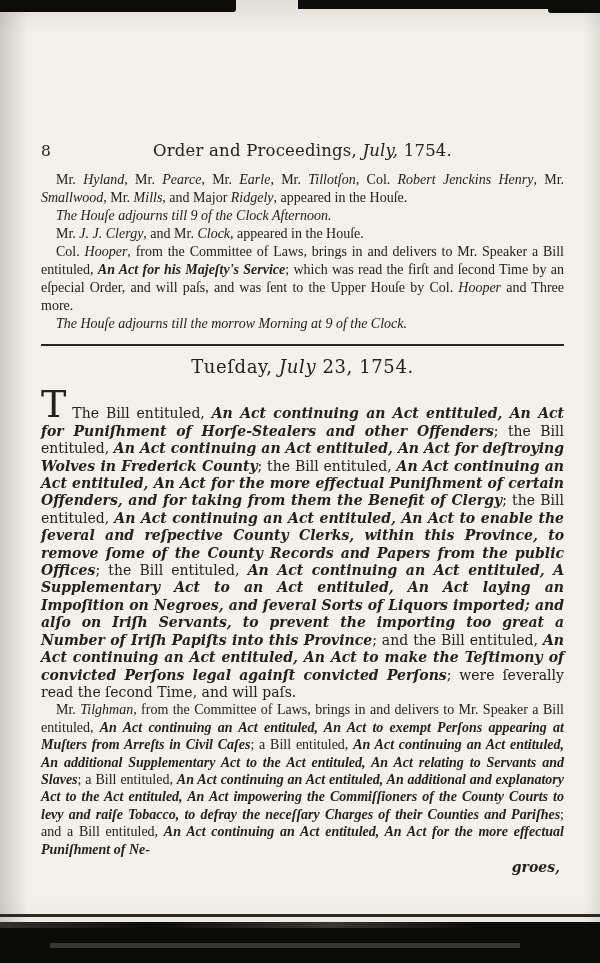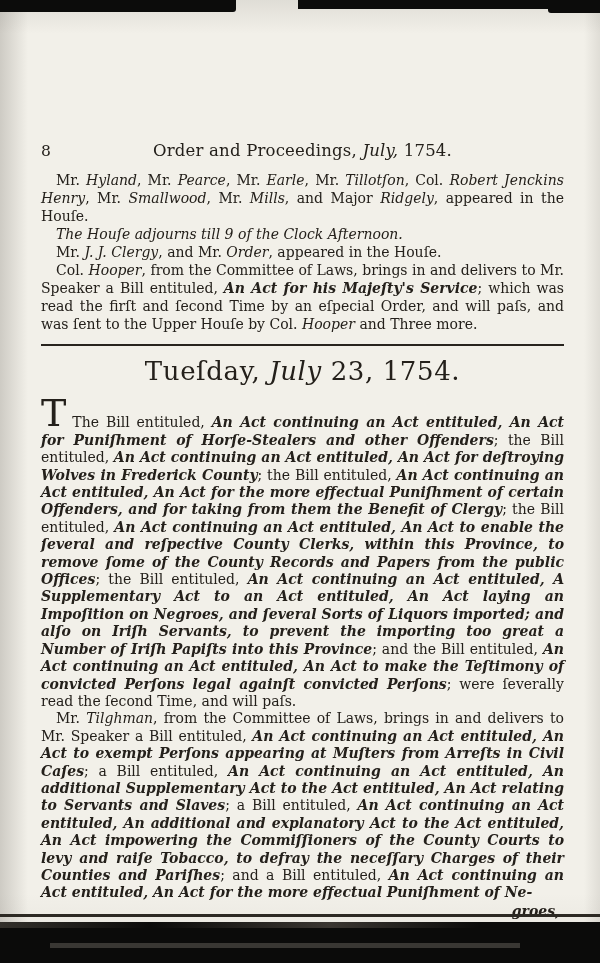--- a/index.html
+++ b/index.html
@@ -27,24 +27,24 @@
     background:linear-gradient(to right,#33302b,#0b0b0a 25%,#3a3631 55%,#0b0b0a 80%); }
   .bar-streak { position:absolute; left:50px; top:21px; width:470px; height:5px; background:#4a4741; opacity:.75; }
 
   .content { position:absolute; left:41px; top:141px; width:523px; }
   .running-head { display:flex; align-items:baseline; font-size:16.5px; margin-bottom:11px; }
   .pagenum { width:46px; font-size:15.5px; }
   .head-title { flex:1; text-align:center; letter-spacing:.2px; }
   .head-spacer { width:46px; }
 
   .para { font-size:14px; line-height:18px; text-align:justify; }
-  .indent { text-indent:15px; }
+  .indent { text-indent:15px;font-family:Liberation Serif, serif; }
 
   .rule { border:none; border-top:2.5px solid #28241e; margin:11px 0 7px; }
-  .day-heading { font-size:26px; font-weight:400; text-align:center; letter-spacing:.6px; margin:10px 0 11px; }
+  .day-heading { font-size:18px; font-weight:400; text-align:center; letter-spacing:.6px; margin:10px 0 11px; }
 
   .s2 .para, .opening-block { line-height:17.4px; }
   .opening-block { font-size:14px; text-align:justify; }
   .dropcap { float:left; font-size:38px; line-height:30px; padding:1px 6px 0 0; }
   .catchword { text-align:right; font-size:14px; line-height:17.4px; font-style:italic; font-weight:bold; padding-right:4px; margin-top:1px; }
 
   .it { font-style:italic;text-align:right; }
   .bit { font-style:italic; font-weight:bold; }
 </style>
 </head>
@@ -61,22 +61,23 @@
 
     <header class="running-head">
       <span class="pagenum">8</span>
       <span class="head-title"><span>Order and Proceedings, </span><span class="it">July,</span><span> 1754.</span></span>
       <span class="head-spacer"></span>
     </header>
 
     <section class="s1">
       <p class="para indent"><span>Mr. </span><span class="it">Hyland</span><span>, Mr. </span><span class="it">Pearce</span><span>, Mr. </span><span class="it">Earle</span><span>, Mr. </span><span class="it">Tillotſon</span><span>, Col. </span><span class="it">Robert Jenckins Henry</span><span>, Mr. </span><span class="it">Smallwood</span><span>, Mr. </span><span class="it">Mills</span><span>, and Major </span><span class="it">Ridgely</span><span>, appeared in the Houſe.</span></p>
       <p class="para indent"><span class="it">The Houſe adjourns till 9 of the Clock Afternoon.</span></p>
-      <p class="para indent"><span>Mr. </span><span class="it">J. J. Clergy</span><span>, and Mr. </span><span class="it">Order</span><span>, appeared in the Houſe.</span></p>
+      <p class="para indent"><span>Mr. </span><span class="it">J. J. Clergy</span><span>, and Mr. </span><span class="it">Clock</span><span>, appeared in the Houſe.</span></p>
       <p class="para indent"><span>Col. </span><span class="it">Hooper</span><span>, from the Committee of Laws, brings in and delivers to Mr. Speaker a Bill entituled, </span><span class="bit">An Act for his Majeſty's Service</span><span>; which was read the firſt and ſecond Time by an eſpecial Order, and will paſs, and was ſent to the Upper Houſe by Col. </span><span class="it">Hooper</span><span> and Three more.</span></p>
+      <p class="para indent"><span class="it">The Houſe adjourns till the morrow Morning at 9 of the Clock.</span></p>
     </section>
 
     <hr class="rule">
 
     <h2 class="day-heading"><span>Tueſday, </span><span class="it">July</span><span> 23, 1754.</span></h2>
 
     <section class="s2">
       <div class="opening-block">
         <span class="dropcap">T</span>
         <br>

